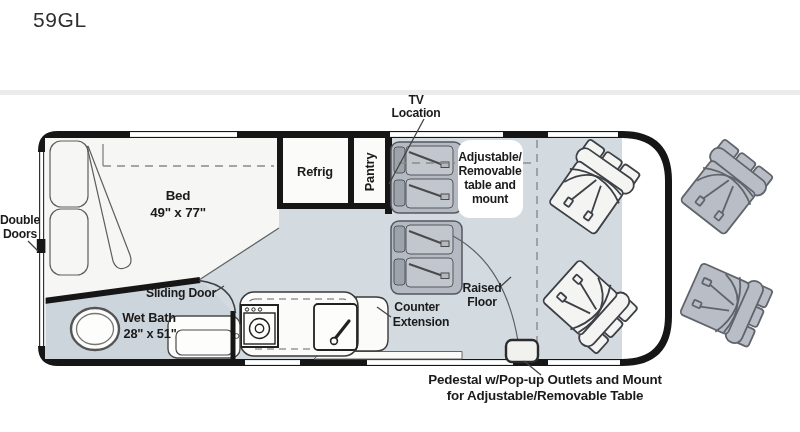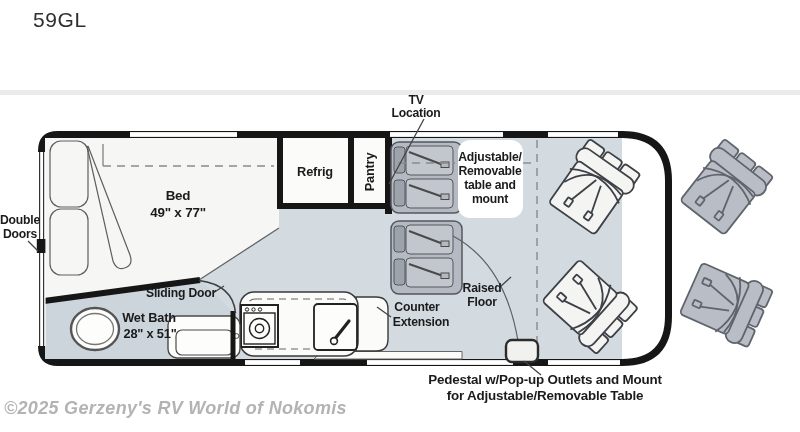--- a/index.html
+++ b/index.html
@@ -189,14 +189,13 @@
     <text class="lbl-md" x="149" y="322">Wet Bath</text>
     <text class="lbl-md" x="150" y="338">28" x 51"</text>
     <text class="lbl" x="417" y="311">Counter</text>
     <text class="lbl" x="421" y="326">Extension</text>
     <text class="lbl" x="482" y="292">Raised</text>
     <text class="lbl" x="482" y="306">Floor</text>
     <text class="lbl-lg" x="545" y="384">Pedestal w/Pop-up Outlets and Mount</text>
     <text class="lbl-lg" x="545" y="400">for Adjustable/Removable Table</text>
   </svg>
 
-  <div class="copyright">©2025 Gerzeny's RV World of Nokomis</div>
 </div>
 
 </body></html>

